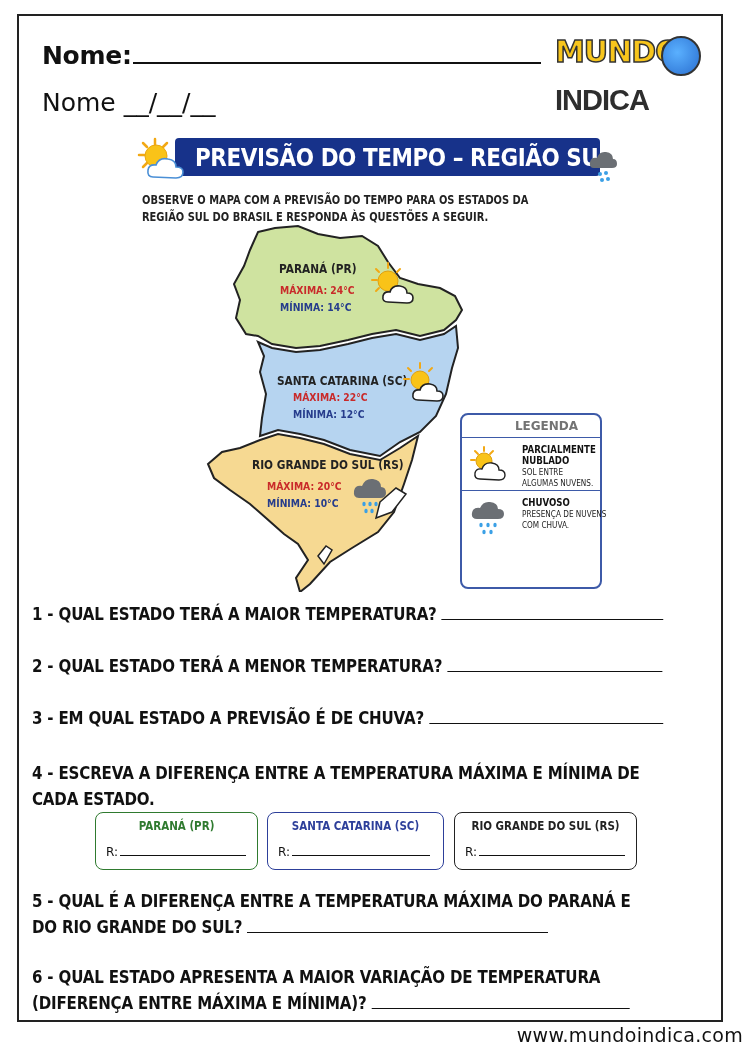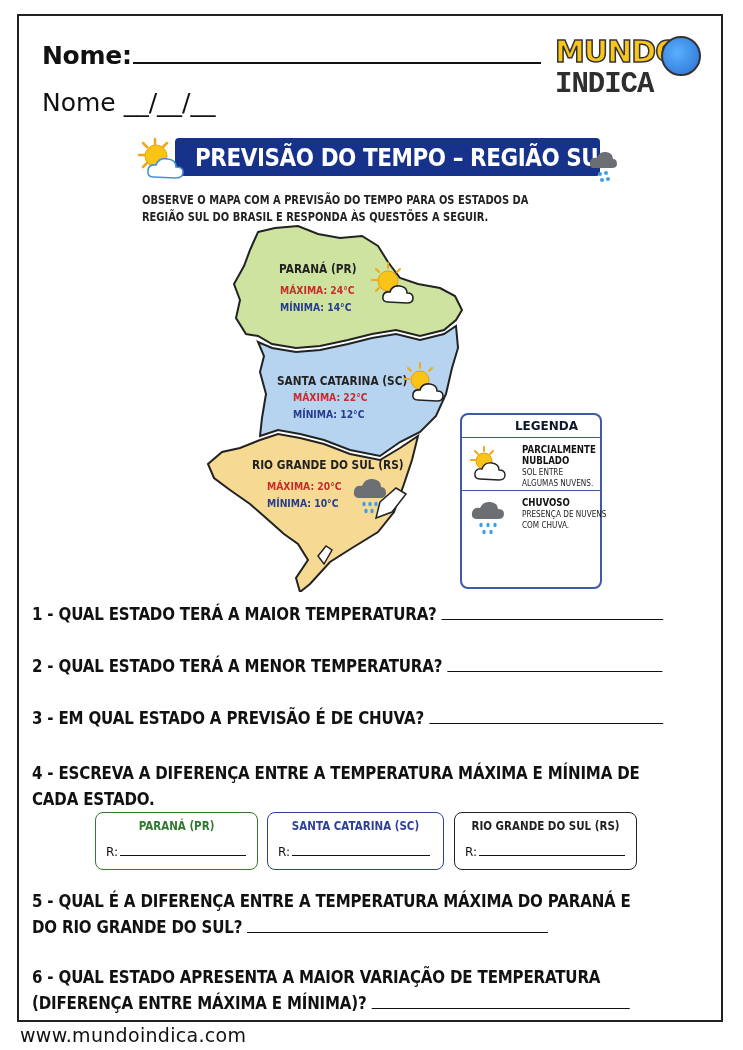--- a/index.html
+++ b/index.html
@@ -3,43 +3,43 @@
 <meta charset="utf-8">
 <style>
   html,body{margin:0;padding:0;background:#fff;}
   body{width:743px;height:1050px;position:relative;overflow:hidden;font-family:"DejaVu Sans",sans-serif;}
   .frame{position:absolute;left:17px;top:14px;width:706px;height:1008px;border:2px solid #222;box-sizing:border-box;}
   .nome{position:absolute;left:42px;top:40px;font-family:"DejaVu Sans",sans-serif;font-size:25px;color:#111;letter-spacing:-0.3px;font-weight:bold;}
   .nome .line{display:inline-block;width:408px;border-bottom:2px solid #111;height:22px;vertical-align:baseline;margin-left:1px;}
   .data{position:absolute;left:42px;top:88px;font-size:25px;color:#111;}
   .logo{position:absolute;left:553px;top:34px;width:160px;height:70px;}
   .logo .mundo{position:absolute;left:2px;top:0;font-family:"DejaVu Sans",sans-serif;font-weight:900;font-size:30px;color:#f7c51c;-webkit-text-stroke:1.5px #333;letter-spacing:-1px;}
-  .logo .indica{position:absolute;left:2px;top:34px;font-family:Liberation Mono, monospace;font-weight:900;font-size:29px;color:#2e2e2e;letter-spacing:-1px;}
+  .logo .indica{position:absolute;left:2px;top:50px;font-family:Liberation Sans, sans-serif;font-weight:900;font-size:29px;color:#2e2e2e;letter-spacing:-1px;}
   .globe{position:absolute;left:108px;top:2px;width:36px;height:36px;border-radius:50%;background:radial-gradient(circle at 40% 40%,#5ab0ff,#2a6fd0);border:2px solid #333;}
   .title-bar{position:absolute;left:175px;top:138px;width:425px;height:38px;background:#17328a;border-radius:4px;}
   .title-text{position:absolute;left:195px;top:143px;font-family:"DejaVu Sans",sans-serif;font-weight:bold;font-size:25px;color:#fff;letter-spacing:-0.5px;transform:scaleX(0.86);transform-origin:left;white-space:nowrap;}
   .intro{position:absolute;left:142px;top:192px;font-size:11.5px;font-weight:bold;color:#222;line-height:17px;transform:scaleX(0.86);transform-origin:left;white-space:nowrap;}
   .map{position:absolute;left:200px;top:222px;width:270px;height:370px;}
   .state-label{position:absolute;font-weight:bold;font-size:12px;color:#222;white-space:nowrap;transform:scaleX(0.88);transform-origin:left;}
   .tmax{position:absolute;font-weight:bold;font-size:10.5px;color:#c92a2a;white-space:nowrap;transform:scaleX(0.88);transform-origin:left;}
   .tmin{position:absolute;font-weight:bold;font-size:10.5px;color:#263c8c;white-space:nowrap;transform:scaleX(0.88);transform-origin:left;}
   .legend{position:absolute;left:460px;top:413px;width:142px;height:176px;border:2px solid #3d5aa8;border-radius:8px;background:#fff;box-sizing:border-box;}
-  .legend-title{height:22px;line-height:22px;text-align:center;font-weight:bold;font-size:12px;color:#0f172a;border-bottom:1.5px solid #3d5aa8;padding-left:31px;}
+  .legend-title{height:22px;line-height:22px;text-align:center;font-weight:bold;font-size:12px;color:#737373;border-bottom:1.5px solid #3d5aa8;padding-left:31px;}
   .leg-row{position:relative;height:50px;border-bottom:1.5px solid #3d5aa8;}
   .leg-row:last-child{border-bottom:none;}
   .leg-icon{position:absolute;left:8px;top:8px;width:36px;height:36px;}
   .leg-name{position:absolute;left:60px;top:6px;font-weight:bold;font-size:10px;color:#111;line-height:11px;transform:scaleX(0.86);transform-origin:left;white-space:nowrap;}
   .leg-desc{font-weight:normal;font-size:8.5px;color:#222;display:block;line-height:10px;margin-top:1px;}
   .q{position:absolute;left:32px;font-weight:bold;font-size:17.5px;color:#111;white-space:nowrap;transform:scaleX(0.86);transform-origin:left;letter-spacing:-0.2px;}
   .blank{display:inline-block;border-bottom:1.5px solid #111;height:15px;vertical-align:baseline;}
   .ans-box{position:absolute;top:812px;height:58px;border:1.5px solid;border-radius:8px;box-sizing:border-box;background:#fff;}
   .ans-title{position:absolute;top:6px;left:0;right:0;text-align:center;font-weight:bold;font-size:12px;transform:scaleX(0.86);white-space:nowrap;}
   .ans-r{position:absolute;left:10px;top:32px;font-size:12px;color:#111;white-space:nowrap;}
   .ans-r .blank{height:10px;}
-  .footer{position:absolute;left:0;right:0;top:1024px;text-align:left;font-size:19px;color:#111;letter-spacing:0.3px;margin-left:20px;}
+  .footer{position:absolute;left:0;right:0;top:1024px;text-align:right;font-size:19px;color:#111;letter-spacing:0.3px;margin-left:20px;}
 </style>
 </head>
 <body>
 
 <div class="frame"></div>
 
 <div class="nome"><span>Nome:</span><span class="line"></span></div>
 <div class="data">Nome __/__/__</div>
 
 <div class="logo">

